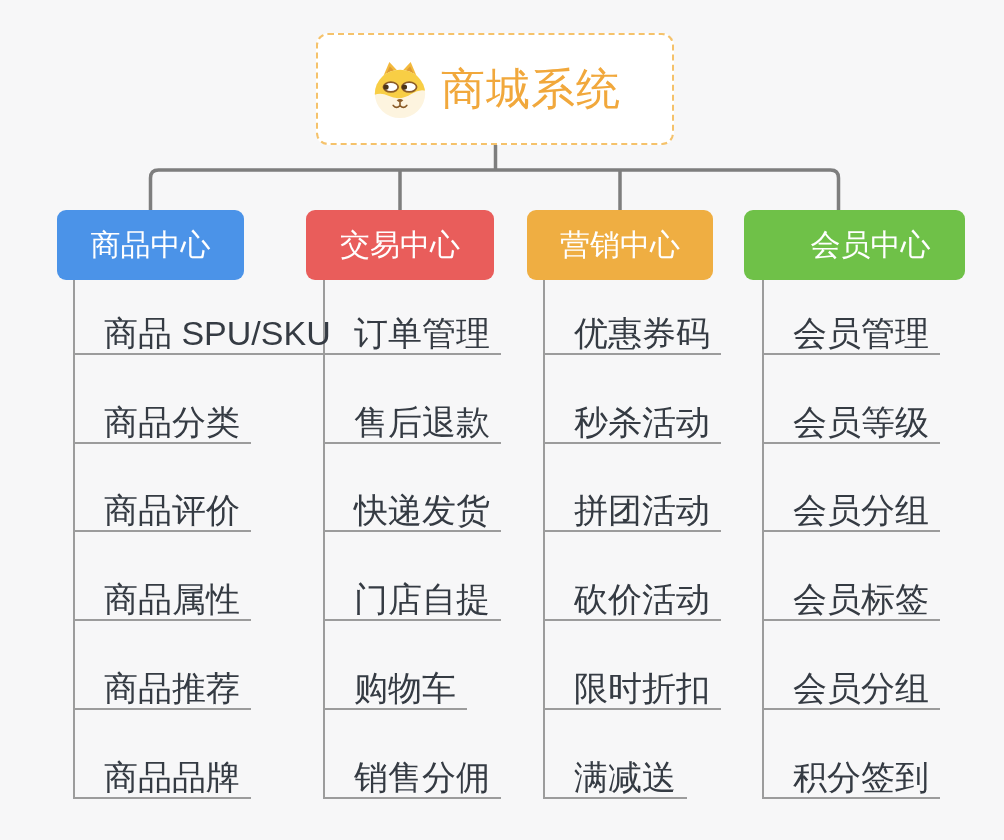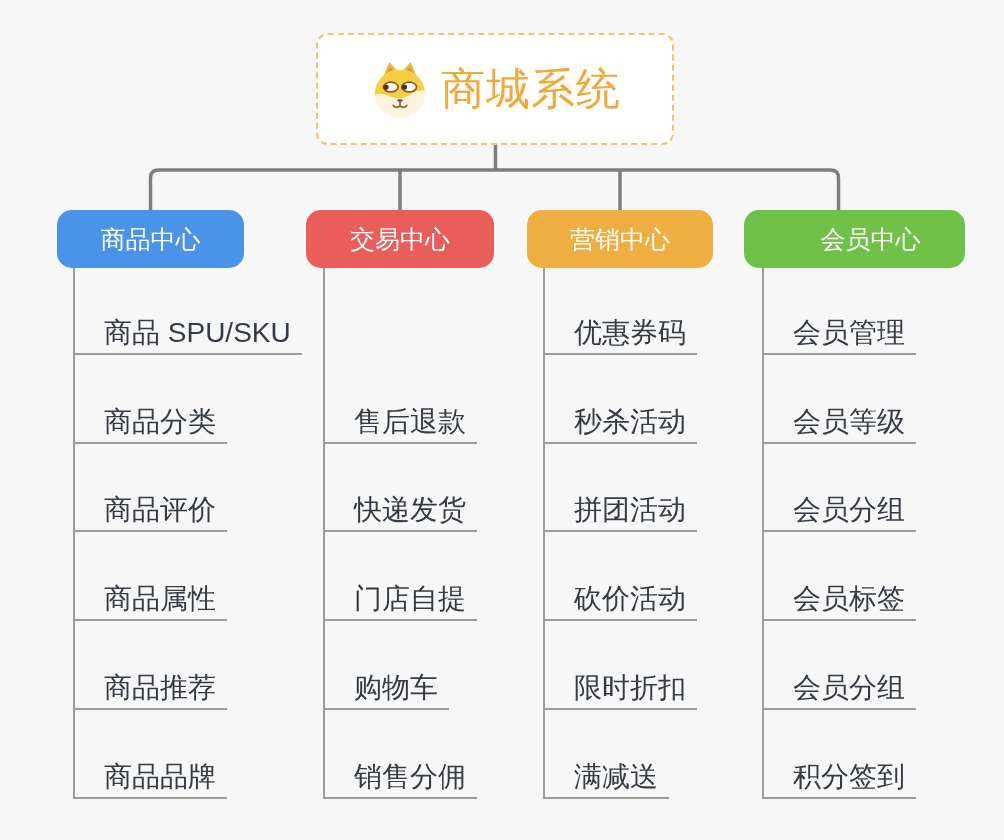--- a/index.html
+++ b/index.html
@@ -19,33 +19,33 @@
     box-sizing:border-box;display:flex;align-items:center;justify-content:center;
     gap:10px;z-index:2;cursor:pointer;
   }
   .root-title{
     font-size:44px;font-weight:500;color:#F1A83C;letter-spacing:1px;white-space:nowrap;
   }
   .dog-icon{width:62px;height:62px;flex:0 0 auto;display:block;}
 
   
   .branch-node{
-    position:absolute;top:210px;height:58px;border-radius:15px;
+    position:absolute;top:210px;height:70px;border-radius:9px;
     display:flex;align-items:center;justify-content:center;
-    color:#FFFFFF;font-size:25px;white-space:nowrap;z-index:2;cursor:pointer;
+    color:#FFFFFF;font-size:30px;white-space:nowrap;z-index:2;cursor:pointer;
   }
   .b0{left:57px;width:187px;}
   .b1{left:306px;width:188px;}
   .b2{left:527px;width:186px;}
   .b3{left:744px;width:189px;padding-left:32px;}
 
   
   .leaf-node{
     position:absolute;z-index:1;white-space:nowrap;
-    font-size:28px;line-height:32px;color:#353B43;
+    font-size:34px;line-height:32px;color:#353B43;
     padding:0 11px 4px 31px;
     border-bottom:2px solid #9C9C9C;cursor:pointer;
   }
   .c0{left:73px;}  .c1{left:323px;}  .c2{left:543px;}  .c3{left:762px;}
   .r0{top:317px;} .r1{top:406px;} .r2{top:494px;}
   .r3{top:583px;} .r4{top:672px;} .r5{top:761px;}
 </style>
 </head>
 <body>
 
@@ -98,20 +98,21 @@
   <div class="branch-node b2" style="background: rgb(239, 174, 66);">营销中心</div>
   <div class="branch-node b3" style="background: rgb(111, 193, 72);">会员中心</div>
 
   <div class="leaf-node c0 r0">商品 SPU/SKU</div>
   <div class="leaf-node c0 r1">商品分类</div>
   <div class="leaf-node c0 r2">商品评价</div>
   <div class="leaf-node c0 r3">商品属性</div>
   <div class="leaf-node c0 r4">商品推荐</div>
   <div class="leaf-node c0 r5">商品品牌</div>
 
+  <div class="leaf-node c1 r0">订单管理</div>
   <div class="leaf-node c1 r1">售后退款</div>
   <div class="leaf-node c1 r2">快递发货</div>
   <div class="leaf-node c1 r3">门店自提</div>
   <div class="leaf-node c1 r4">购物车</div>
   <div class="leaf-node c1 r5">销售分佣</div>
 
   <div class="leaf-node c2 r0">优惠券码</div>
   <div class="leaf-node c2 r1">秒杀活动</div>
   <div class="leaf-node c2 r2">拼团活动</div>
   <div class="leaf-node c2 r3">砍价活动</div>

